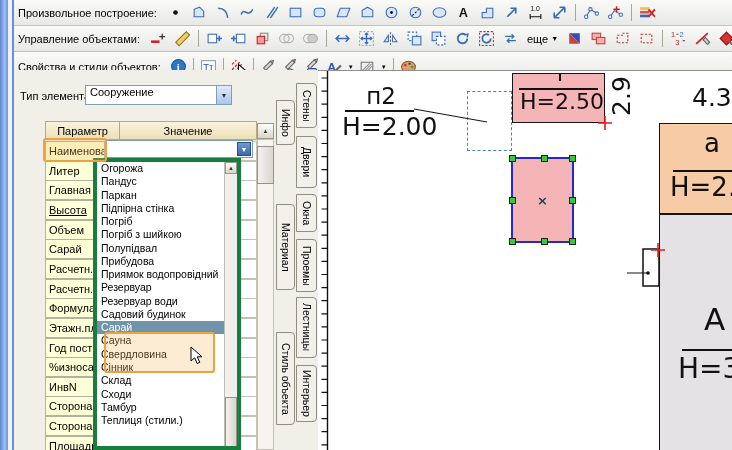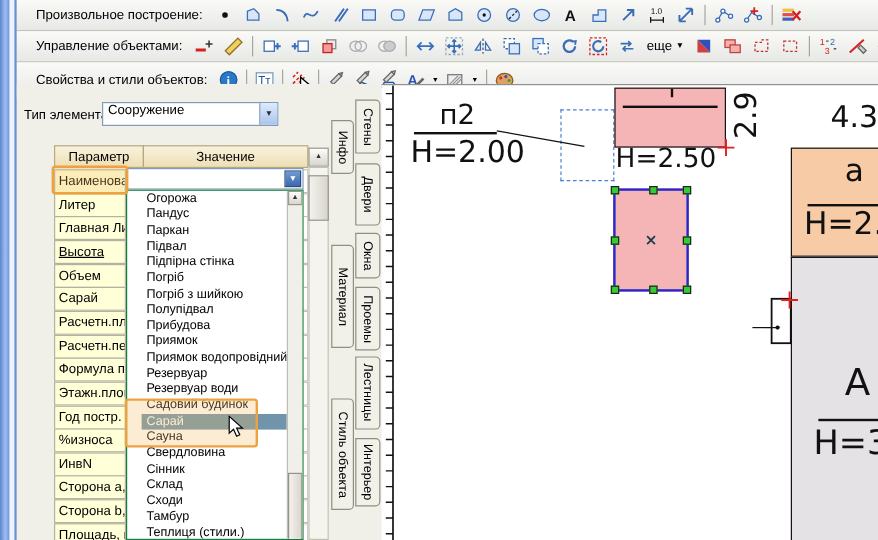--- a/index.html
+++ b/index.html
@@ -8,21 +8,21 @@
        background:#f1f1ea;font-size:11px;color:#000;}
   .abs{position:absolute;}
   
   #frame-blue{left:0;top:0;width:8px;height:450px;
      background:linear-gradient(90deg,#5d84cc,#9dbdf2 55%,#6e94da);}
   #frame-light{left:8px;top:0;width:4px;height:450px;background:#eef3fb;}
   #frame-line{left:12px;top:0;width:2px;height:450px;background:#6b8fd4;}
   
   .tbrow{left:14px;right:0;display:flex;align-items:center;gap:1px;
      background:linear-gradient(180deg,#fafaf7,#e7e9e6);
-     border-bottom:1px solid #c6c4b8;padding-left:16px;box-sizing:border-box;}
+     border-bottom:1px solid #c6c4b8;padding-left:4px;box-sizing:border-box;}
   #tb1{top:0;height:26px;} #tb2{top:26px;height:26px;} #tb3{top:52px;height:30px;}
   .tblabel{margin-right:6px;white-space:nowrap;}
   .icon{width:23px;height:20px;display:inline-flex;align-items:center;justify-content:center;flex:0 0 auto;}
   #tb3 .icon{width:21px;height:16px;}
   .sep{width:1px;height:17px;background:#a8a69a;margin:0 3px;flex:0 0 auto;}
   .more-btn{display:inline-flex;align-items:center;gap:3px;padding:1px 4px;flex:0 0 auto;}
   .more-btn .arr{font-size:7px;}
   
   #panel{left:14px;top:70px;width:304px;height:380px;background:#f0efe8;}
   #type-label{left:6px;top:20px;}
@@ -47,42 +47,42 @@
   
   .vtab{writing-mode:vertical-rl;display:flex;align-items:center;justify-content:center;
      background:#f1f0e9;border:1px solid #918f81;border-radius:0 4px 4px 0;
      font-size:10.5px;box-sizing:border-box;white-space:nowrap;}
   
   #name-combo{left:105px;top:140px;width:148px;height:18px;background:#fff;
      border:1px solid #7f9db9;box-sizing:border-box;z-index:40;}
   #name-combo .dd{position:absolute;right:1px;top:1px;width:14px;height:14px;
      background:linear-gradient(180deg,#6f9ad7,#3c69ad);border:1px solid #28507f;
      display:flex;align-items:center;justify-content:center;color:#fff;font-size:7px;box-sizing:border-box;}
-  #dropdown{left:105px;top:158px;width:148px;height:292px;background:#fff;
-     border:1px solid #15803d;box-sizing:border-box;z-index:40;overflow:hidden;padding-left:12px;}
+  #dropdown{left:93px;top:158px;width:148px;height:292px;background:#fff;
+     border:4px solid #15803d;box-sizing:border-box;z-index:40;overflow:hidden;}
   .dd-item{height:13.27px;line-height:13.5px;padding-left:4px;font-size:10.5px;
      width:calc(100% - 17px);white-space:nowrap;overflow:hidden;}
   .dd-item.sel{background:#7095ab;color:#fff;}
   #dd-sb{position:absolute;right:0;top:0;width:13px;height:100%;background:#f1efe9;border-left:1px solid #c0beb4;box-sizing:border-box;}
   
   .hl{border:2px solid #eda13f;background:rgba(246,186,96,0.28);border-radius:3px;z-index:45;box-sizing:border-box;}
   #hl-name{left:43px;top:138px;width:64px;height:24px;}
   #hl-list{left:104px;top:332px;width:111px;height:41px;}
   
   #canvas{left:318px;top:70px;width:414px;height:380px;background:#fff;
      border-top:1px solid #8f8f8f;overflow:hidden;font-family:"DejaVu Sans",sans-serif;color:#111;}
   .cad{position:absolute;white-space:nowrap;}
   #p2-top{left:30px;top:12px;width:66px;text-align:center;font-size:23px;}
   #p2-line{left:27px;top:39px;width:69px;height:1.5px;background:#111;}
   #p2-bot{left:24px;top:41px;font-size:25px;}
   #dash-rect{left:149px;top:20px;width:45px;height:60px;border:1px dashed #4a7fd4;box-sizing:border-box;}
   #pink1{left:194px;top:2px;width:93px;height:50px;background:#f5b4b6;border:1.5px solid #151515;box-sizing:border-box;}
   #pink1 .cutmark{position:absolute;left:46px;top:0;width:2px;height:7px;background:#111;}
   #pink1 .frac{position:absolute;left:6px;right:6px;top:14px;height:1.5px;background:#111;}
-  #pink1 .txt{position:absolute;left:0;right:0;top:15px;text-align:left;font-size:22px;margin-top:31px;}
+  #pink1 .txt{position:absolute;left:0;right:0;top:15px;text-align:right;font-size:22px;}
   #dim-v{left:272px;top:12px;width:60px;height:26px;transform:rotate(-90deg);font-size:25px;text-align:center;}
   #dim-t{left:374px;top:12px;font-size:25px;}
   #selrect{left:193px;top:86px;width:63px;height:86px;background:#f5b5b7;border:2px solid #2727cc;box-sizing:border-box;}
   .handle{position:absolute;width:7px;height:7px;background:#33cc33;border:1px solid #222;box-sizing:border-box;}
   #selrect .x{position:absolute;left:0;right:0;top:34px;text-align:center;font-size:13px;font-weight:bold;color:#173f49;}
   #tanbox{left:341px;top:52px;width:76px;height:91px;background:#f7cba5;border:1.5px solid #151515;box-sizing:border-box;}
   #tanbox .a{position:absolute;left:44px;top:4px;font-size:26px;}
   #tanbox .frac{position:absolute;left:13px;right:0;top:46px;height:1.5px;background:#111;}
   #tanbox .h{position:absolute;left:10px;top:48px;font-size:26px;}
   #graybox{left:341px;top:143px;width:73px;height:237px;background:#e5e2e6;
@@ -496,27 +496,25 @@
 </div>
 
 <div class="abs" id="name-combo">
   <span class="dd">▼</span>
 </div>
 <div class="abs" id="dropdown">
   <div id="dd-items">
       <div class="dd-item">Огорожа</div>
       <div class="dd-item">Пандус</div>
       <div class="dd-item">Паркан</div>
-      <div class="dd-item">Підвал</div>
       <div class="dd-item">Підпірна стінка</div>
       <div class="dd-item">Погріб</div>
       <div class="dd-item">Погріб з шийкою</div>
       <div class="dd-item">Полупідвал</div>
       <div class="dd-item">Прибудова</div>
-      <div class="dd-item">Приямок</div>
       <div class="dd-item">Приямок водопровідний</div>
       <div class="dd-item">Резервуар</div>
       <div class="dd-item">Резервуар води</div>
       <div class="dd-item">Садовий будинок</div>
       <div class="dd-item sel">Сарай</div>
       <div class="dd-item">Сауна</div>
       <div class="dd-item">Свердловина</div>
       <div class="dd-item">Сінник</div>
       <div class="dd-item">Склад</div>
       <div class="dd-item">Сходи</div>

